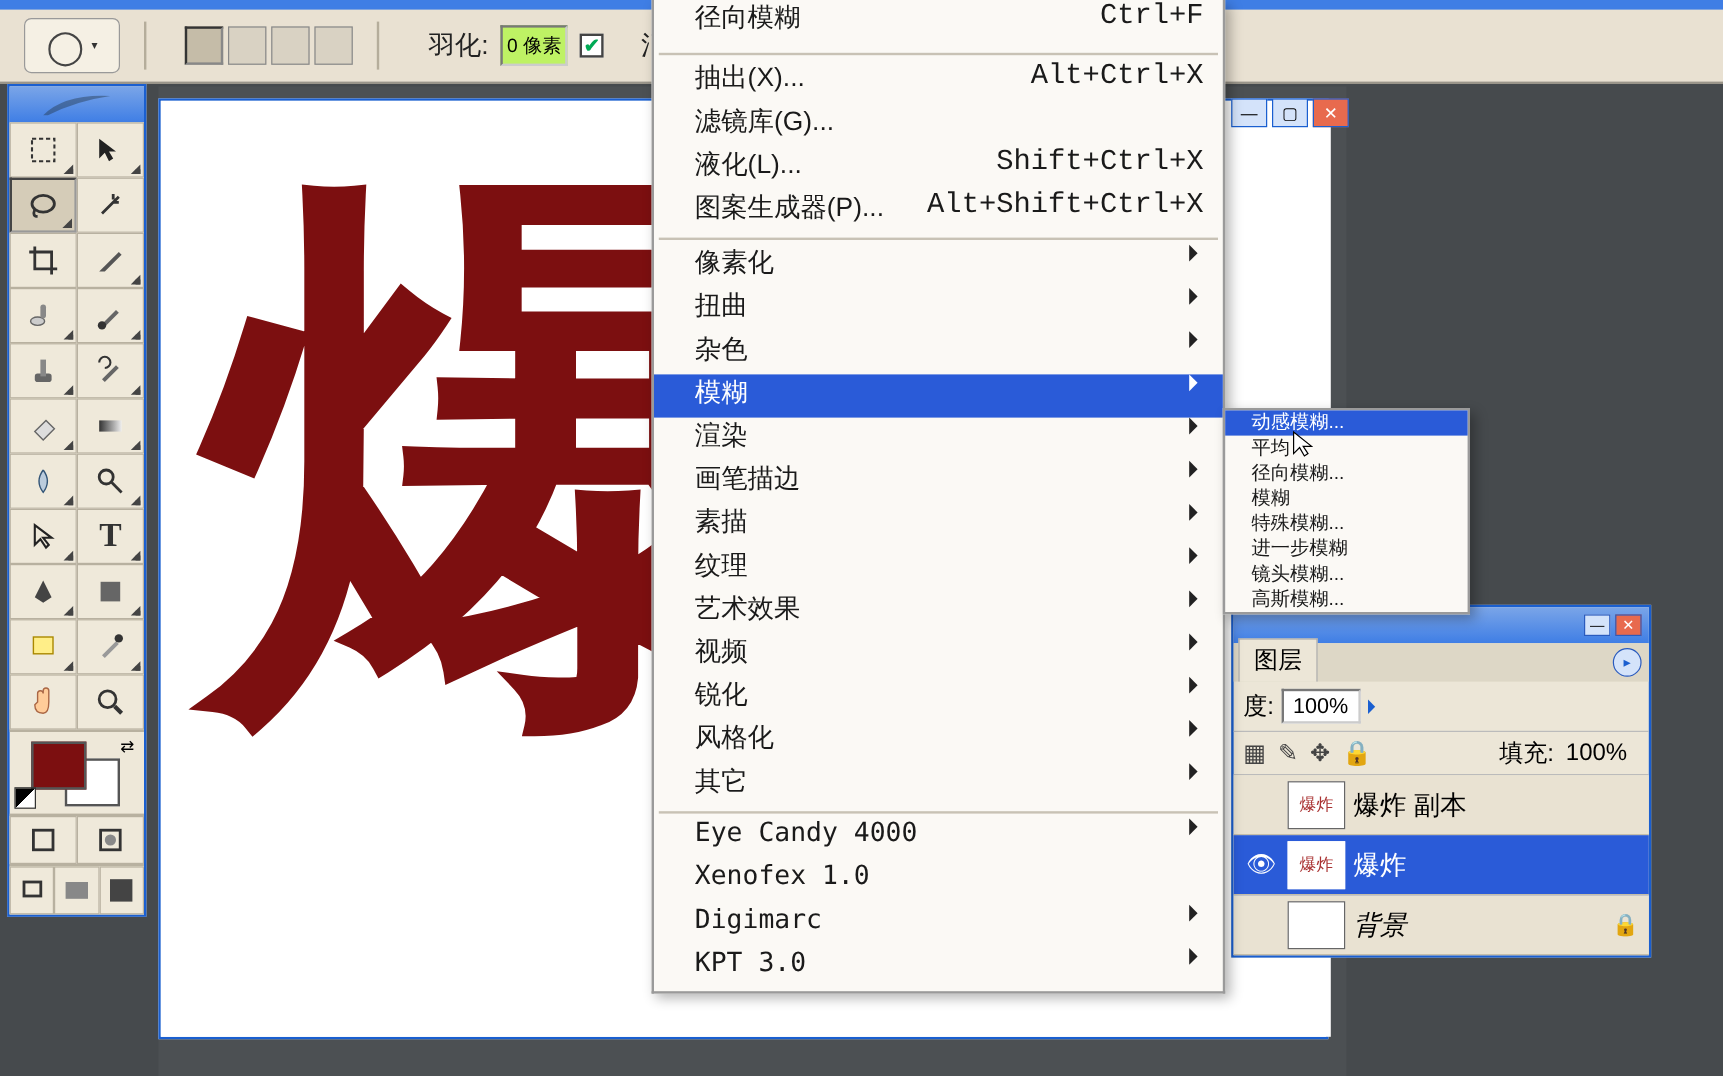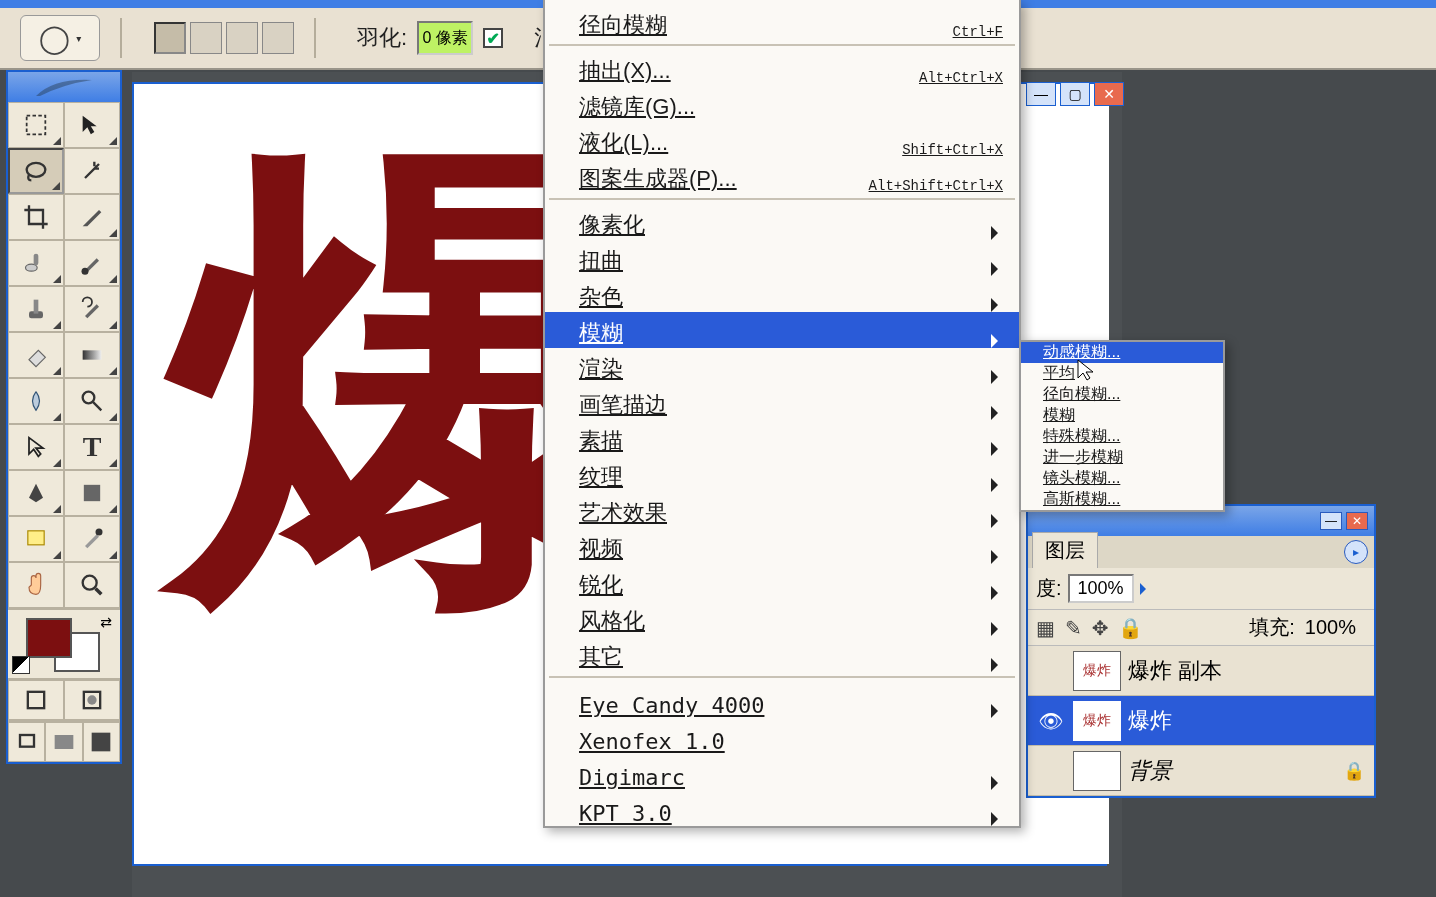--- a/index.html
+++ b/index.html
@@ -39,23 +39,23 @@
 .swatches { height: 70px; position: relative; border-top: 2px solid #b8b1a0; }
 .swatch-bg { position: absolute; top: 22px; left: 46px; width: 46px; height: 40px; background: #fff; border: 2px solid #555; }
 .swatch-fg { position: absolute; top: 8px; left: 18px; width: 46px; height: 40px; background: #7c0f10; border: 2px solid #555; }
 .swap-btn { position: absolute; top: 4px; right: 8px; font-size: 14px; }
 .mini-swatch { position: absolute; bottom: 4px; left: 4px; width: 18px; height: 18px; border: 1px solid #333; background: linear-gradient(135deg,#000 50%,#fff 50%); }
 .mode-row { display: flex; border-top: 2px solid #b8b1a0; }
 .mode-row .tool-btn { flex: 1; height: 40px; }
 
 
 .menu { position: absolute; top: 0; left: 543px; width: 478px; background: #fbf9f5; border: 2px solid #9a9a9a; border-top: none; box-shadow: 4px 4px 10px rgba(0,0,0,0.3); z-index: 100; }
-.menu-item { height: 36px; display: flex; align-items: flex-end; padding: 0 16px 0 34px; font-size: 22px; color: #1a1a1a; position: relative; cursor: pointer; text-decoration: underline; }
+.menu-item { height: 36px; display: flex; align-items: flex-start; padding: 0 16px 0 34px; font-size: 22px; color: #1a1a1a; position: relative; cursor: pointer; }
 .menu-item.first { height: 40px; }
-.menu-item .shortcut { margin-left: auto; font-family: "Courier New", monospace; font-size: 14px; }
+.menu-item .shortcut { margin-left: auto; font-family: "Courier New", monospace; font-size: 24px; }
 .menu-item .arrow { position: absolute; right: 14px; width: 0; height: 0; border: 7px solid transparent; border-left-color: #222; }
 .menu-item.highlight { background: #2a5bd8; color: #fff; }
 .menu-item.highlight .arrow { border-left-color: #fff; }
 .menu-sep { height: 2px; background: #c8c2b5; margin: 4px 4px; }
 
 
 .submenu { position: absolute; top: 340px; left: 1019px; width: 206px; background: #fbf9f5; border: 2px solid #9a9a9a; box-shadow: 4px 4px 10px rgba(0,0,0,0.3); z-index: 101; }
 .submenu .menu-item { padding: 0 12px 0 22px; font-size: 16px; height: 21px; }
 
 

